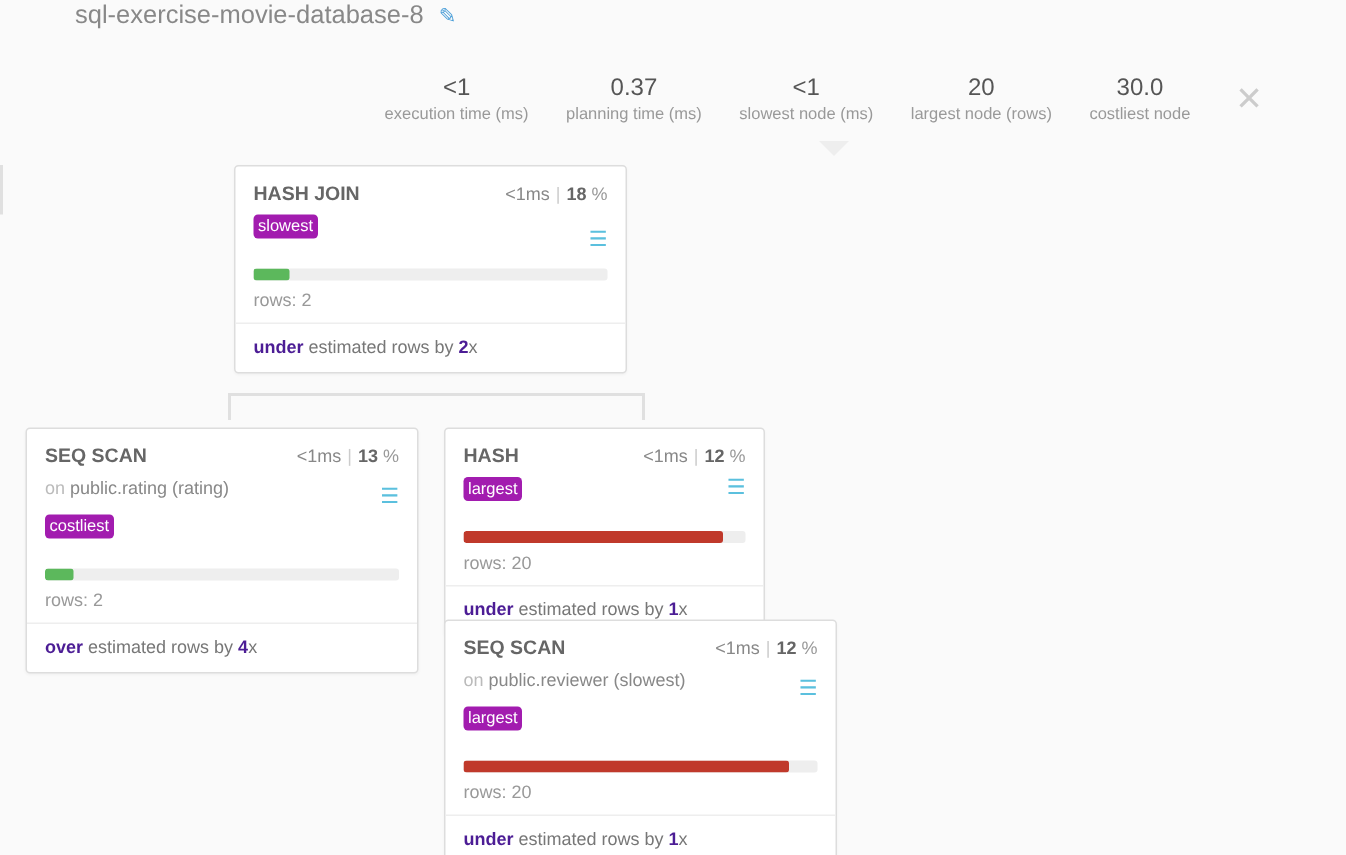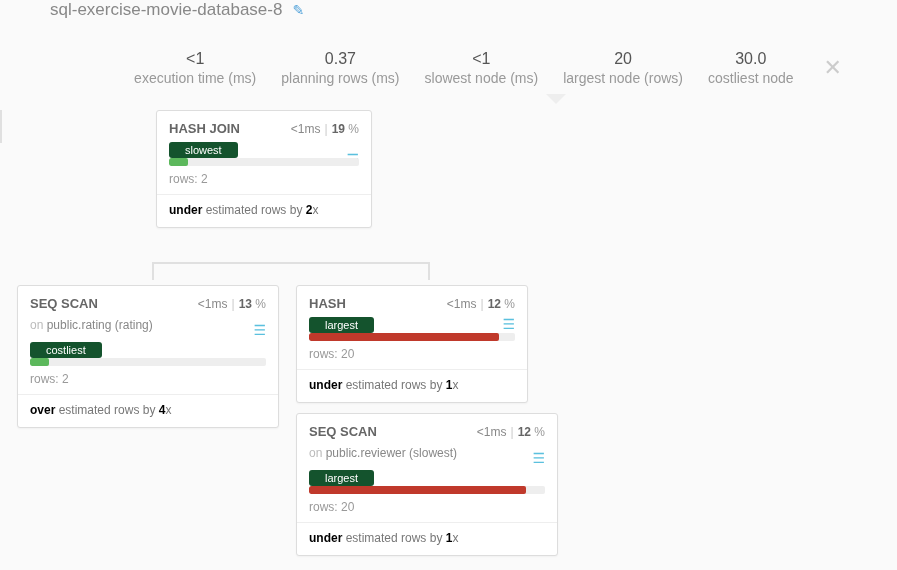--- a/index.html
+++ b/index.html
@@ -2,47 +2,47 @@
 <html><head>
 <meta charset="utf-8">
 <style>
 *{box-sizing:border-box;margin:0;padding:0}
 body{font-family:-apple-system,BlinkMacSystemFont,"Segoe UI",sans-serif;background:#fafafa;color:#555;font-size:13px;width:897px;height:570px;position:relative;overflow:hidden}
 .title{position:absolute;left:50px;top:0;font-size:17px;color:#888;font-weight:400;display:flex;align-items:center;gap:10px}
 .title .pencil{color:#4a9ed8;font-size:14px}
 .stats{position:absolute;right:55px;top:50px;display:flex;gap:25px;align-items:center}
 .stat{text-align:center}
 .stat .v{font-size:16px;color:#555;font-weight:400}
-.stat .l{font-size:14px;color:#999;margin-top:2px}
+.stat .l{font-size:11px;color:#999;margin-top:2px}
 .close-x{color:#ccc;font-size:22px;cursor:pointer;margin-left:5px}
 .arrow-down{position:absolute;top:94px;left:546px;width:0;height:0;border-left:10px solid transparent;border-right:10px solid transparent;border-top:10px solid #eee}
 .canvas{position:absolute;top:110px;left:0;right:0;bottom:0}
 .node{position:absolute;background:#fff;border:1px solid #ddd;border-radius:3px;padding:10px 12px;box-shadow:0 1px 2px rgba(0,0,0,0.04)}
 .node-head{display:flex;justify-content:space-between;align-items:baseline;margin-bottom:6px}
 .node-title{font-weight:700;color:#666;font-size:13px}
 .node-meta{font-size:12px;color:#999}
 .node-meta .ms{color:#888}
 .node-meta .sep{color:#ccc;margin:0 4px}
 .node-meta .pct{font-weight:700;color:#666}
 .detail{font-size:12px;color:#888;margin-bottom:8px;line-height:1.4}
 .detail .light{color:#bbb}
-.tag{display:inline-block;padding:2px 16px;border-radius:3px;font-size:11px;color:#fff;background:#14532d;font-weight:400;margin-bottom:0}
+.tag{display:inline-block;padding:2px 3px;border-radius:3px;font-size:11px;color:#fff;background:#a21caf;font-weight:400;margin-bottom:20px}
 .bar{height:8px;background:#eee;border-radius:2px;overflow:hidden;margin-bottom:6px;position:relative}
 .bar .fill{height:100%;border-radius:2px}
 .rows{font-size:12px;color:#999;margin-bottom:8px}
 .sep-line{height:1px;background:#eee;margin:6px -12px 8px}
 .est{font-size:12px;color:#777}
-.est b{color:#000000}
+.est b{color:#4c1d95}
 .db-icon{position:absolute;right:12px;top:36px;color:#5bc0de;font-size:14px}
 .connector{position:absolute;border:1px solid #ddd;background:none}
 
 
-#n-hashjoin{left:156px;top:0;width:216px}
+#n-hashjoin{left:156px;top:0;width:262px}
 #n-seq1{left:17px;top:175px;width:262px}
-#n-hash{left:296px;top:175px;width:232px}
+#n-hash{left:296px;top:175px;width:214px}
 #n-seq2{left:296px;top:303px;width:262px}
 
 
 .c-top{left:152px;top:152px;width:278px;height:18px;border-bottom:none;border-top:2px solid #e0e0e0;border-left:2px solid #e0e0e0;border-right:2px solid #e0e0e0}
 .c-stem{left:286px;top:135px;width:2px;height:18px;background:#e0e0e0;border:none}
 .c-mid{left:428px;top:288px;width:2px;height:15px;background:#e0e0e0;border:none}
 </style>
 </head>
 <body>
 
@@ -51,21 +51,21 @@
   <span class="pencil">✎</span>
 </div>
 
 <div class="stats">
   <div class="stat">
     <div class="v">&lt;1</div>
     <div class="l">execution time (ms)</div>
   </div>
   <div class="stat">
     <div class="v">0.37</div>
-    <div class="l">planning rows (ms)</div>
+    <div class="l">planning time (ms)</div>
   </div>
   <div class="stat">
     <div class="v">&lt;1</div>
     <div class="l">slowest node (ms)</div>
   </div>
   <div class="stat">
     <div class="v">20</div>
     <div class="l">largest node (rows)</div>
   </div>
   <div class="stat">
@@ -80,21 +80,21 @@
 <div class="canvas">
 
   <div class="c-stem"></div>
   <div class="c-top connector"></div>
   <div class="c-mid"></div>
 
   <div id="n-hashjoin" class="node">
     <div class="node-head">
       <span class="node-title">HASH JOIN</span>
       <span class="node-meta">
-        <span class="ms">&lt;1</span><span class="ms">ms</span><span class="sep">|</span><span class="pct">19</span> %
+        <span class="ms">&lt;1</span><span class="ms">ms</span><span class="sep">|</span><span class="pct">18</span> %
       </span>
     </div>
     <span class="db-icon" style="top:40px">☰</span>
     <span class="tag">slowest</span>
     <div class="bar">
         <div class="fill" style="width:10%;background:#5cb85c;"></div>
       </div>
     <div class="rows"><span>rows:</span> <span>2</span></div>
     <div class="sep-line"></div>
     <div class="est"><b>under</b><span> estimated rows by </span><b>2</b><span>x</span></div>

